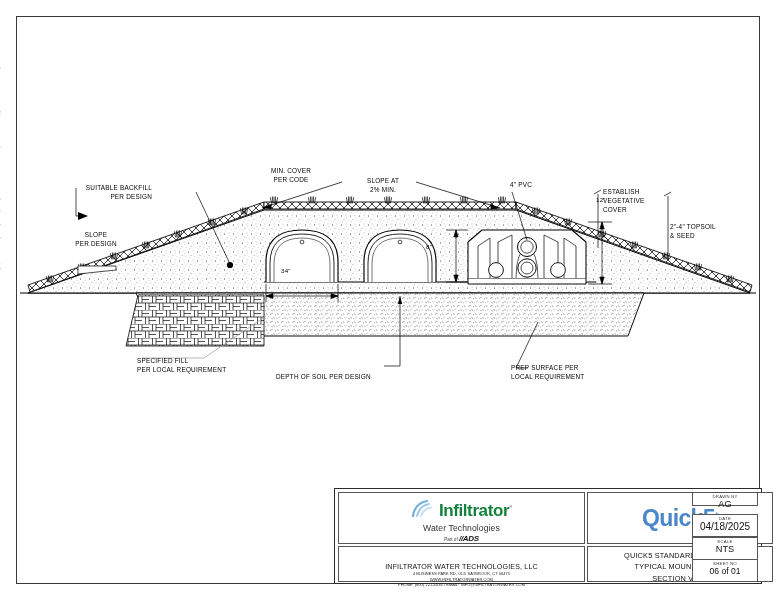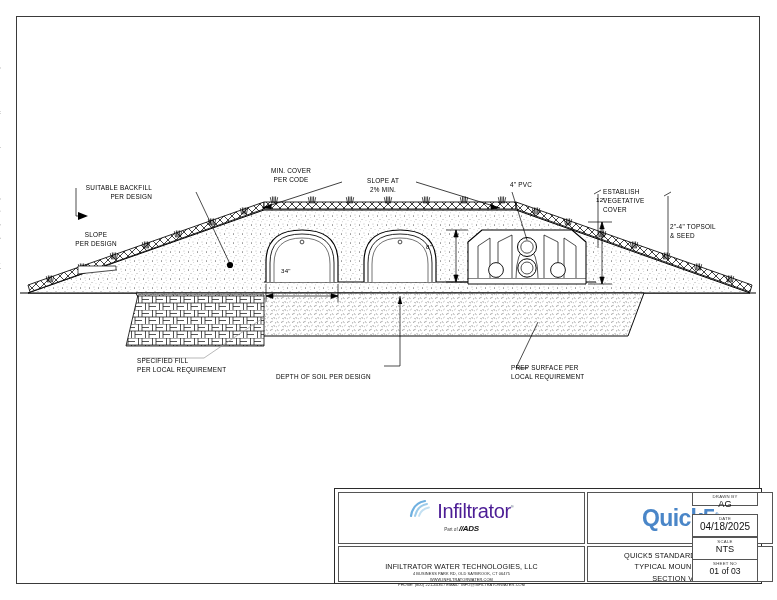--- a/index.html
+++ b/index.html
@@ -42,21 +42,21 @@
   .stack{position:absolute;right:3px;top:3px;width:66px;height:90px;}
   .sc{position:absolute;left:0;box-sizing:border-box;border:1px solid #555;
       width:66px;background:#fff;}
   .sc .lbl{font-size:4.3px;text-align:center;color:#3a3a3a;letter-spacing:.25px;
       margin-top:1.5px;line-height:1;}
   .sc .val{font-size:9.2px;text-align:center;color:#111;line-height:1;margin-top:1.5px;}
 
   
   .logo-wrap{position:absolute;left:0;right:0;top:6px;text-align:center;}
   .logo-row{display:inline-block;position:relative;}
-  .logo-name{font-size:20px;font-weight:normal;color:#4c1d95;letter-spacing:-0.4px;
+  .logo-name{font-size:17px;font-weight:bold;color:#15803d;letter-spacing:-0.4px;
       line-height:1;display:inline-block;vertical-align:middle;}
   .logo-tm{font-size:4px;vertical-align:super;color:#13294b;}
   .logo-sub{font-size:8.6px;color:#333;letter-spacing:.1px;margin-top:2px;line-height:1;}
   .logo-part{font-size:4.6px;color:#444;margin-top:2.5px;line-height:1;}
   .ads{font-weight:bold;font-size:8px;color:#111;font-style:italic;letter-spacing:-.3px;}
 
   .addr-main{font-size:7.1px;text-align:center;margin-top:16px;letter-spacing:.15px;color:#111;}
   .addr-sm{font-size:3.9px;text-align:center;line-height:1.45;letter-spacing:.1px;color:#222;}
 
   .brand{position:absolute;left:0;right:0;top:14px;text-align:center;
@@ -360,20 +360,21 @@
           <span style="display:inline-block;vertical-align:middle;margin-right:2px;">
             <svg width="26" height="19" viewBox="0 0 26 19">
               <g fill="none" stroke-linecap="round">
                 <path d="M2 17 Q4 4 16 2" stroke="#6fb0e0" stroke-width="2.2"></path>
                 <path d="M6 17 Q8 7 18 5" stroke="#9ccbea" stroke-width="2.0"></path>
                 <path d="M10 17 Q12 10 20 8.5" stroke="#c3e0f2" stroke-width="1.8"></path>
               </g>
             </svg>
           </span><span class="logo-name">Infiltrator</span><span class="logo-tm">®</span>
         </div>
+        <div class="logo-sub">Water Technologies</div>
         <div class="logo-part">
           <span>Part of</span>
           <span class="ads">//ADS</span>
         </div>
       </div>
     </div>
 
     <div class="tb-cell" id="cell-addr">
       <div class="addr-main">INFILTRATOR WATER TECHNOLOGIES, LLC</div>
       <div class="addr-sm">4 BUSINESS PARK RD, OLD SAYBROOK, CT 06475</div>
@@ -403,19 +404,19 @@
       <div class="sc" style="top:22px;height:23px;">
         <div class="lbl">DATE</div>
         <div class="val" style="font-size:10px;">04/18/2025</div>
       </div>
       <div class="sc" style="top:45px;height:35px;">
         <div class="lbl">SCALE</div>
         <div class="val">NTS</div>
       </div>
       <div class="sc" style="top:67px;height:23px;">
         <div class="lbl">SHEET NO</div>
-        <div class="val" style="font-size:8.6px;">01 of 03</div>
+        <div class="val" style="font-size:8.6px;">06 of 01</div>
       </div>
     </div>
 
   </div>
 
 </div>
 
 </body></html>

